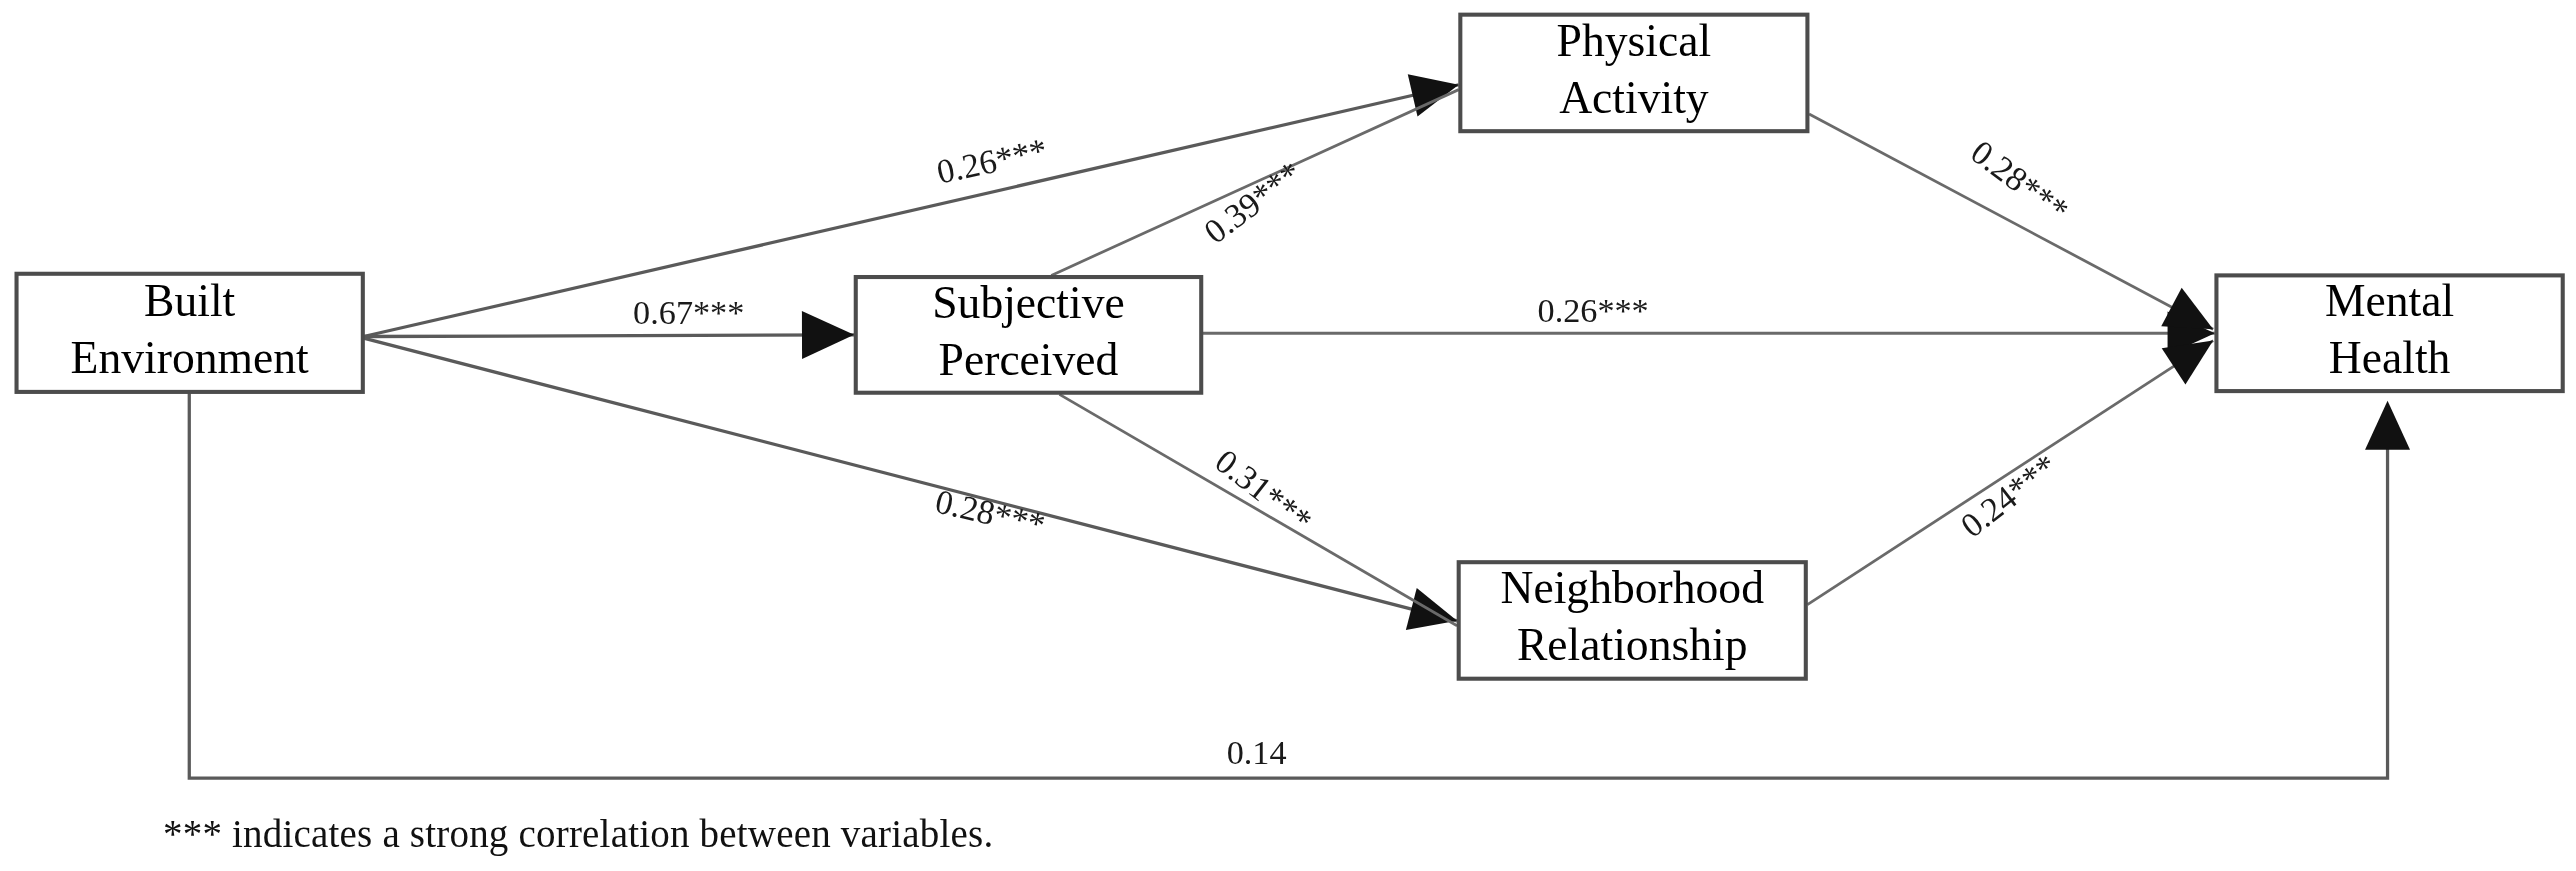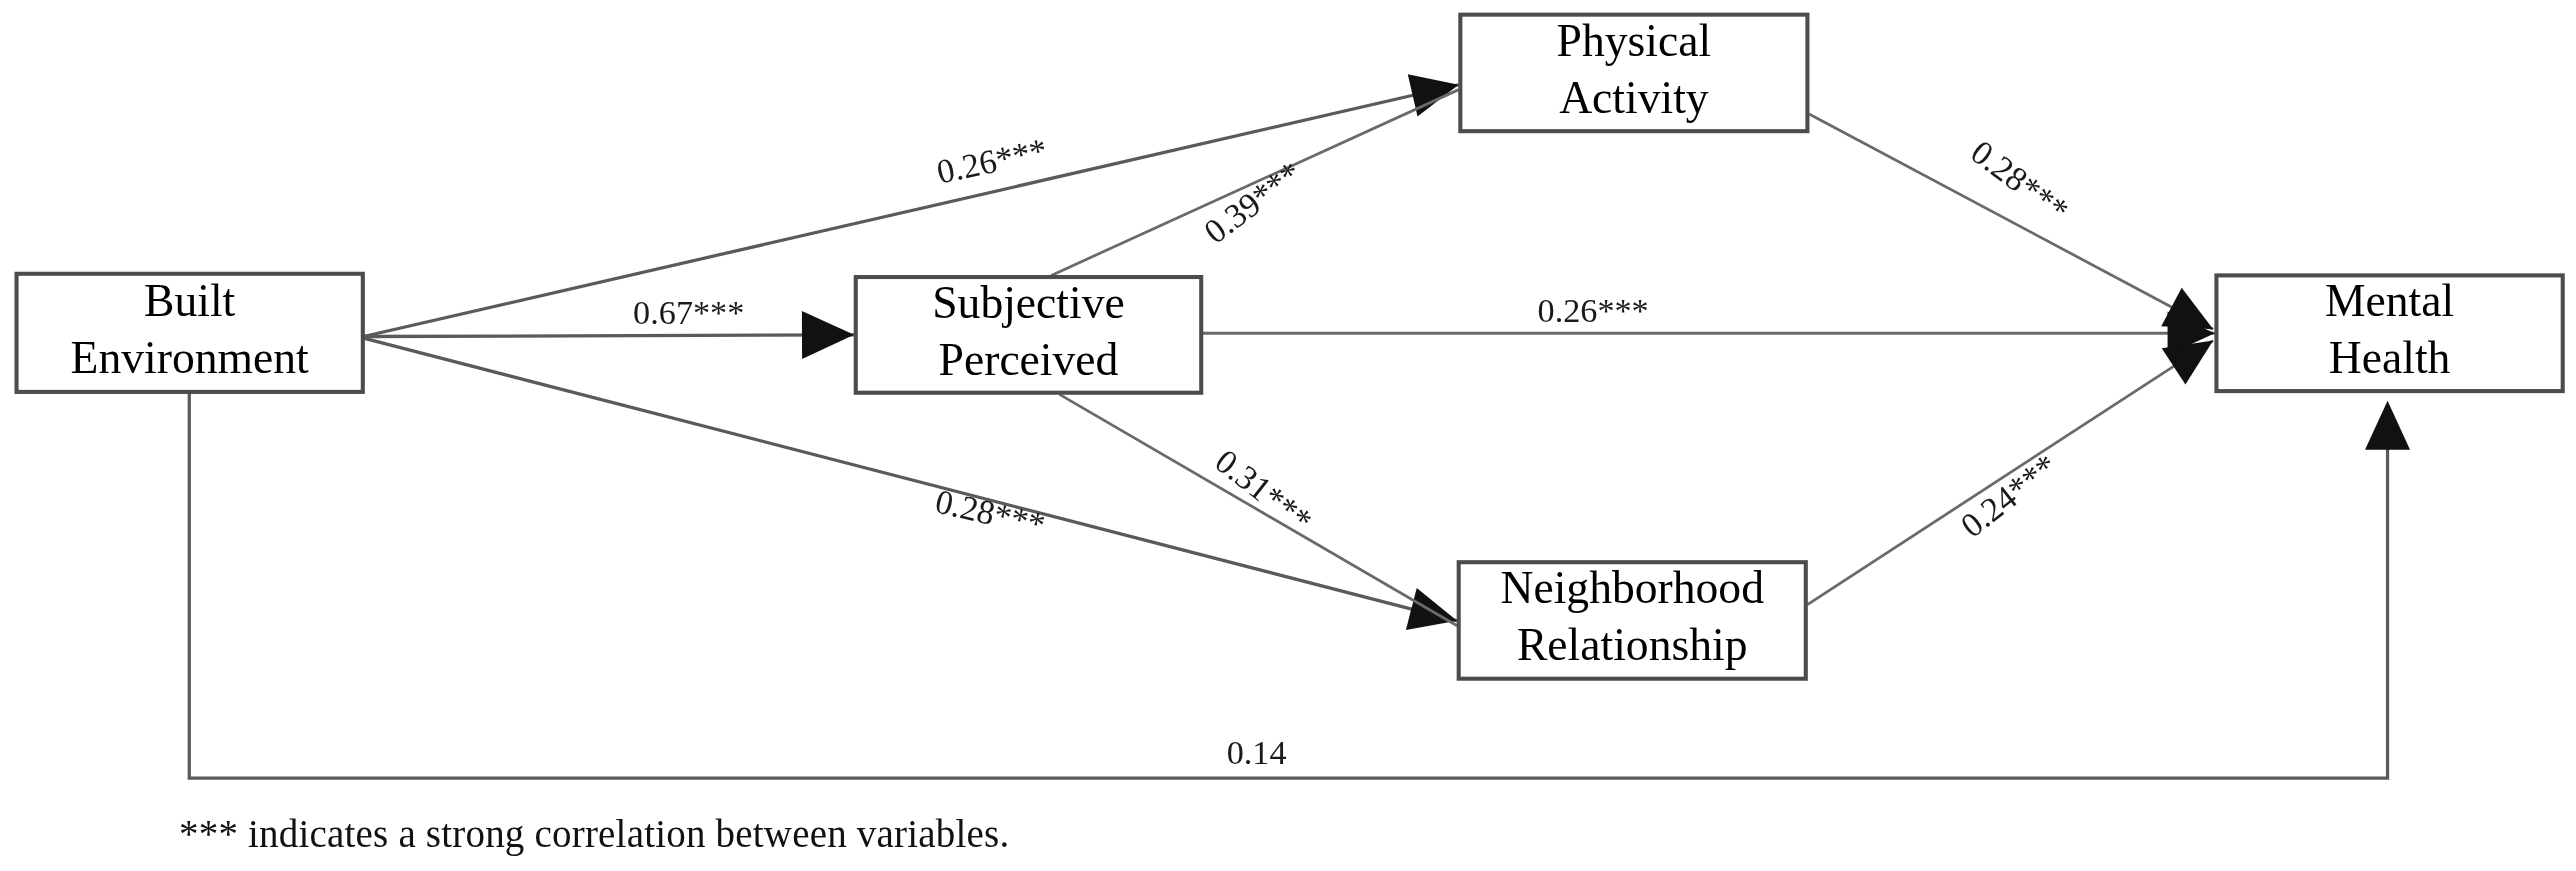--- a/index.html
+++ b/index.html
@@ -52,21 +52,21 @@
     fill: #1a1a1a;
     text-anchor: middle;
     dominant-baseline: middle;
   }
   .arrow-head {
     fill: #111111;
     stroke: none;
   }
   .caption-text {
     position: absolute;
-    left: 179px;
+    left: 163px;
     top: 811px;
     font-family: "Liberation Serif", "DejaVu Serif", serif;
     font-size: 39px;
     color: #111111;
     white-space: nowrap;
     letter-spacing: 0.2px;
   }
 </style>
 </head>
 <body>

